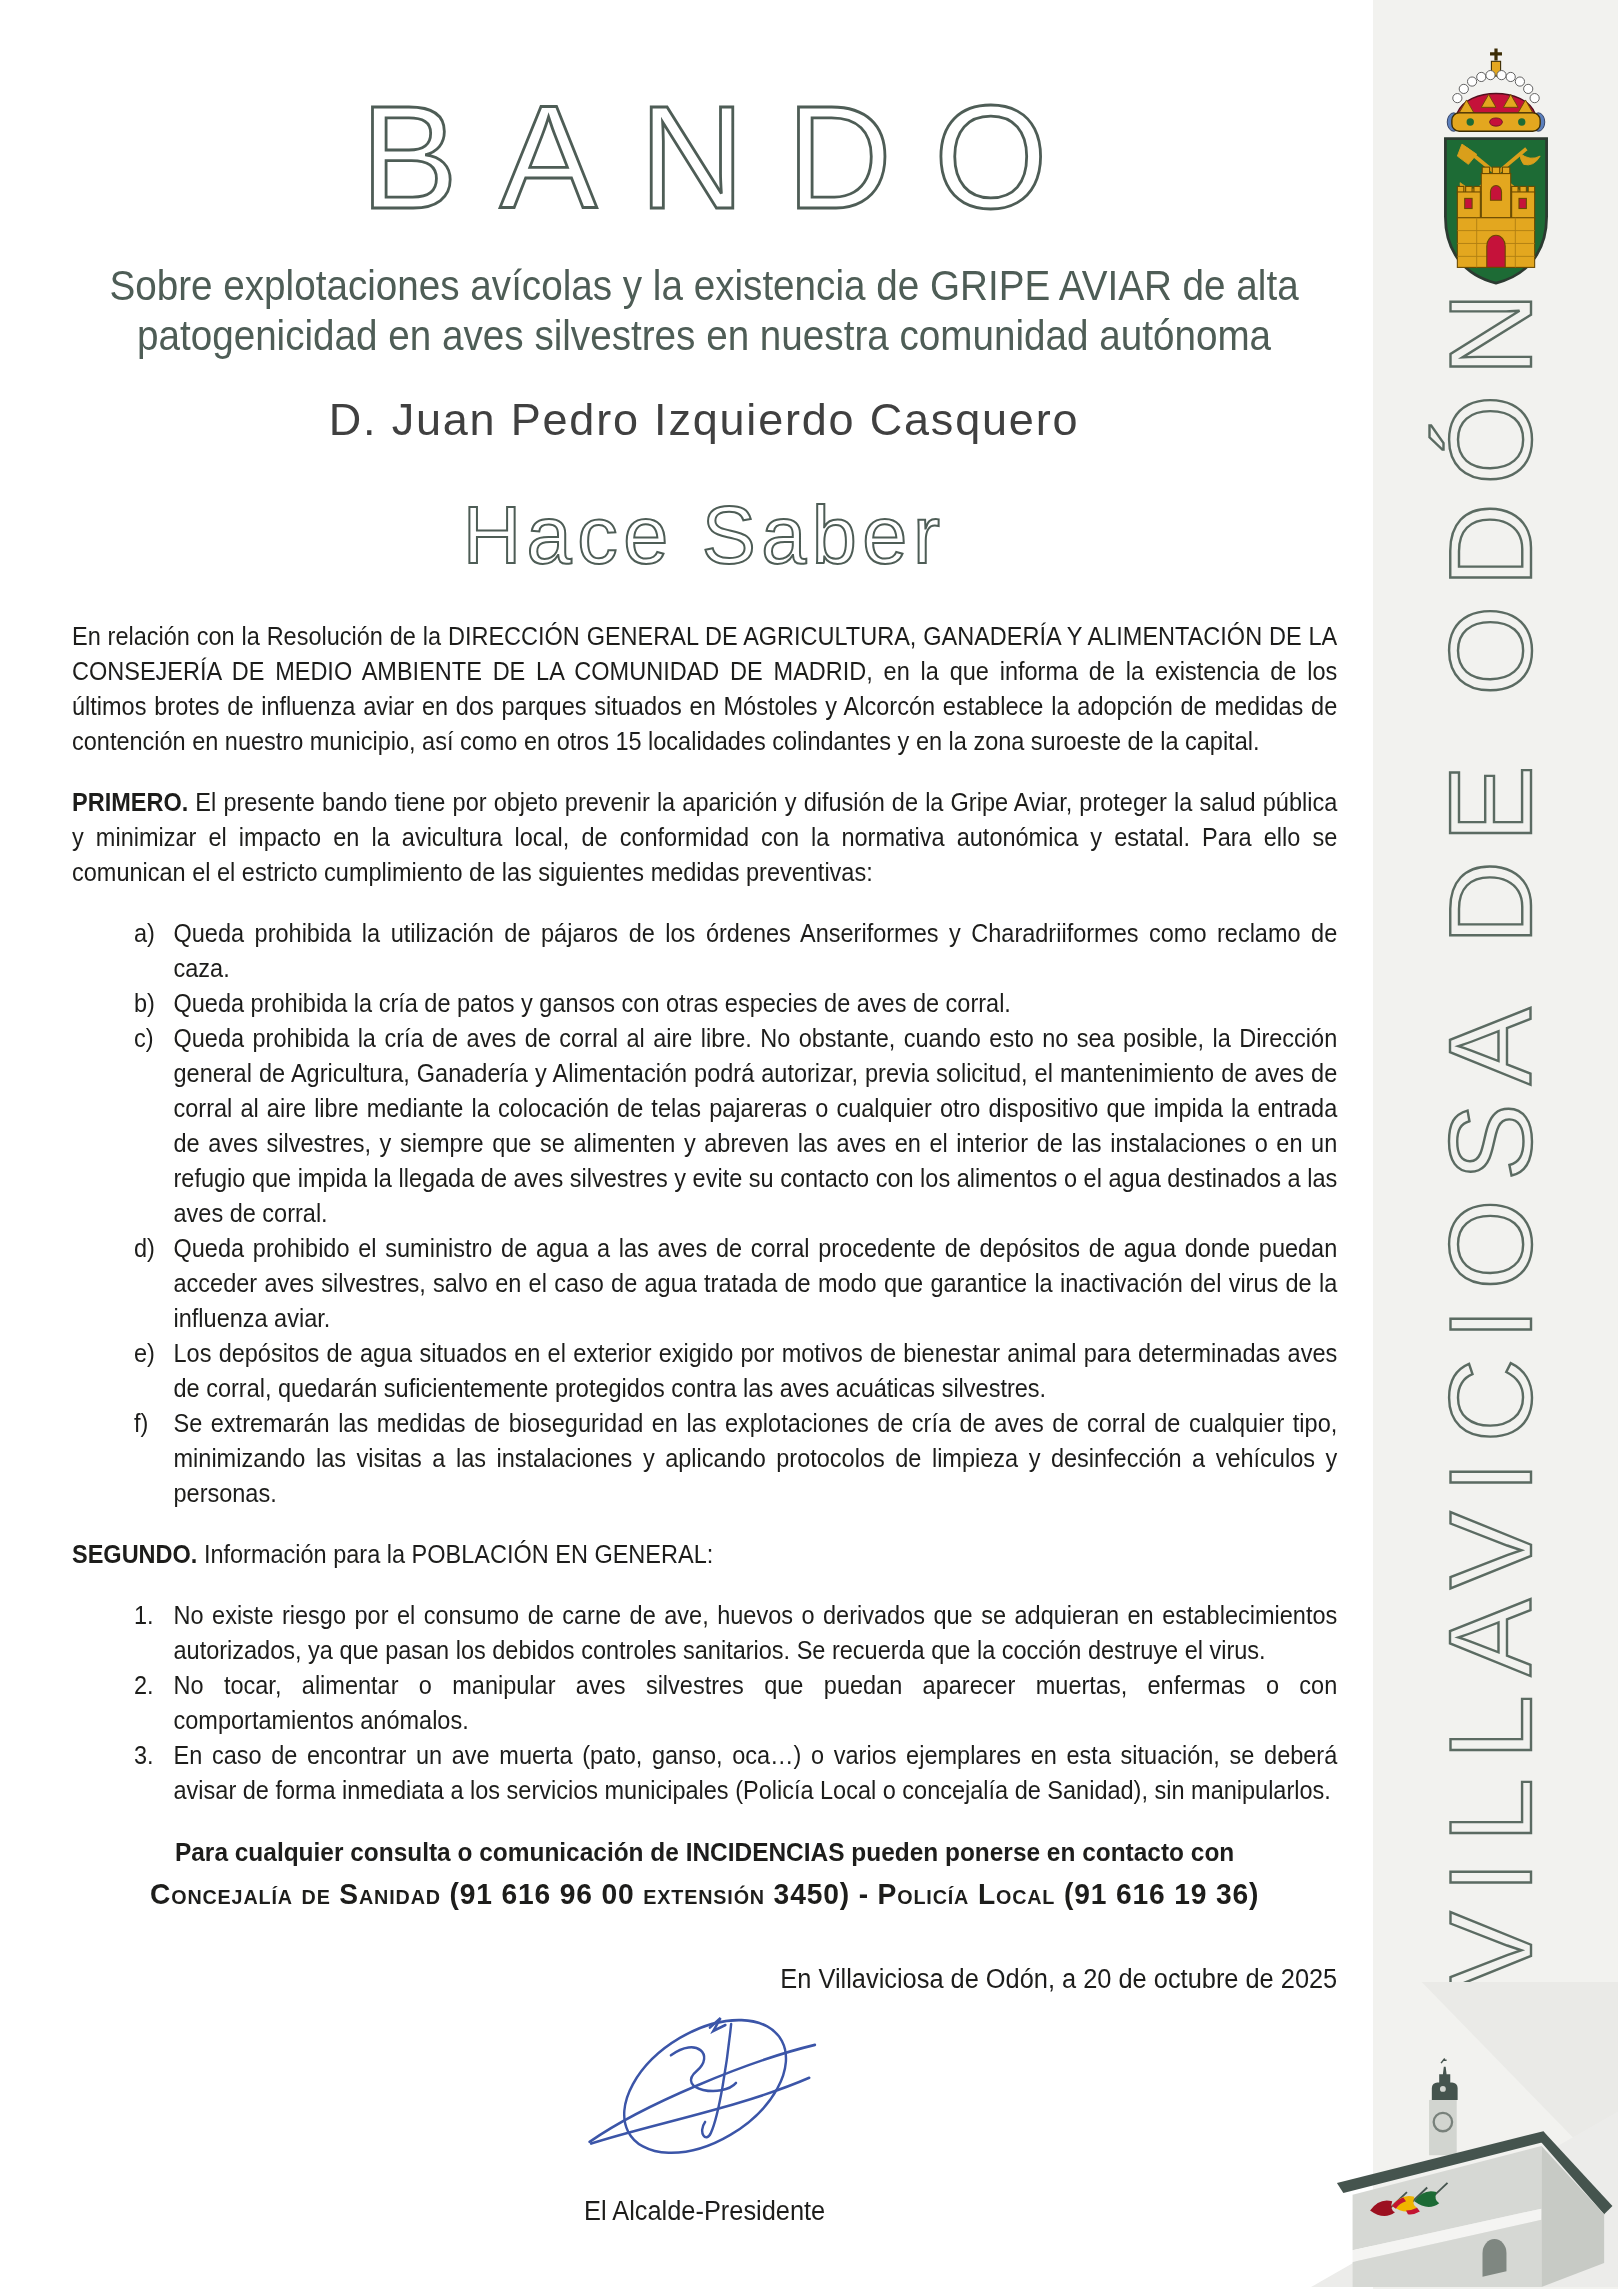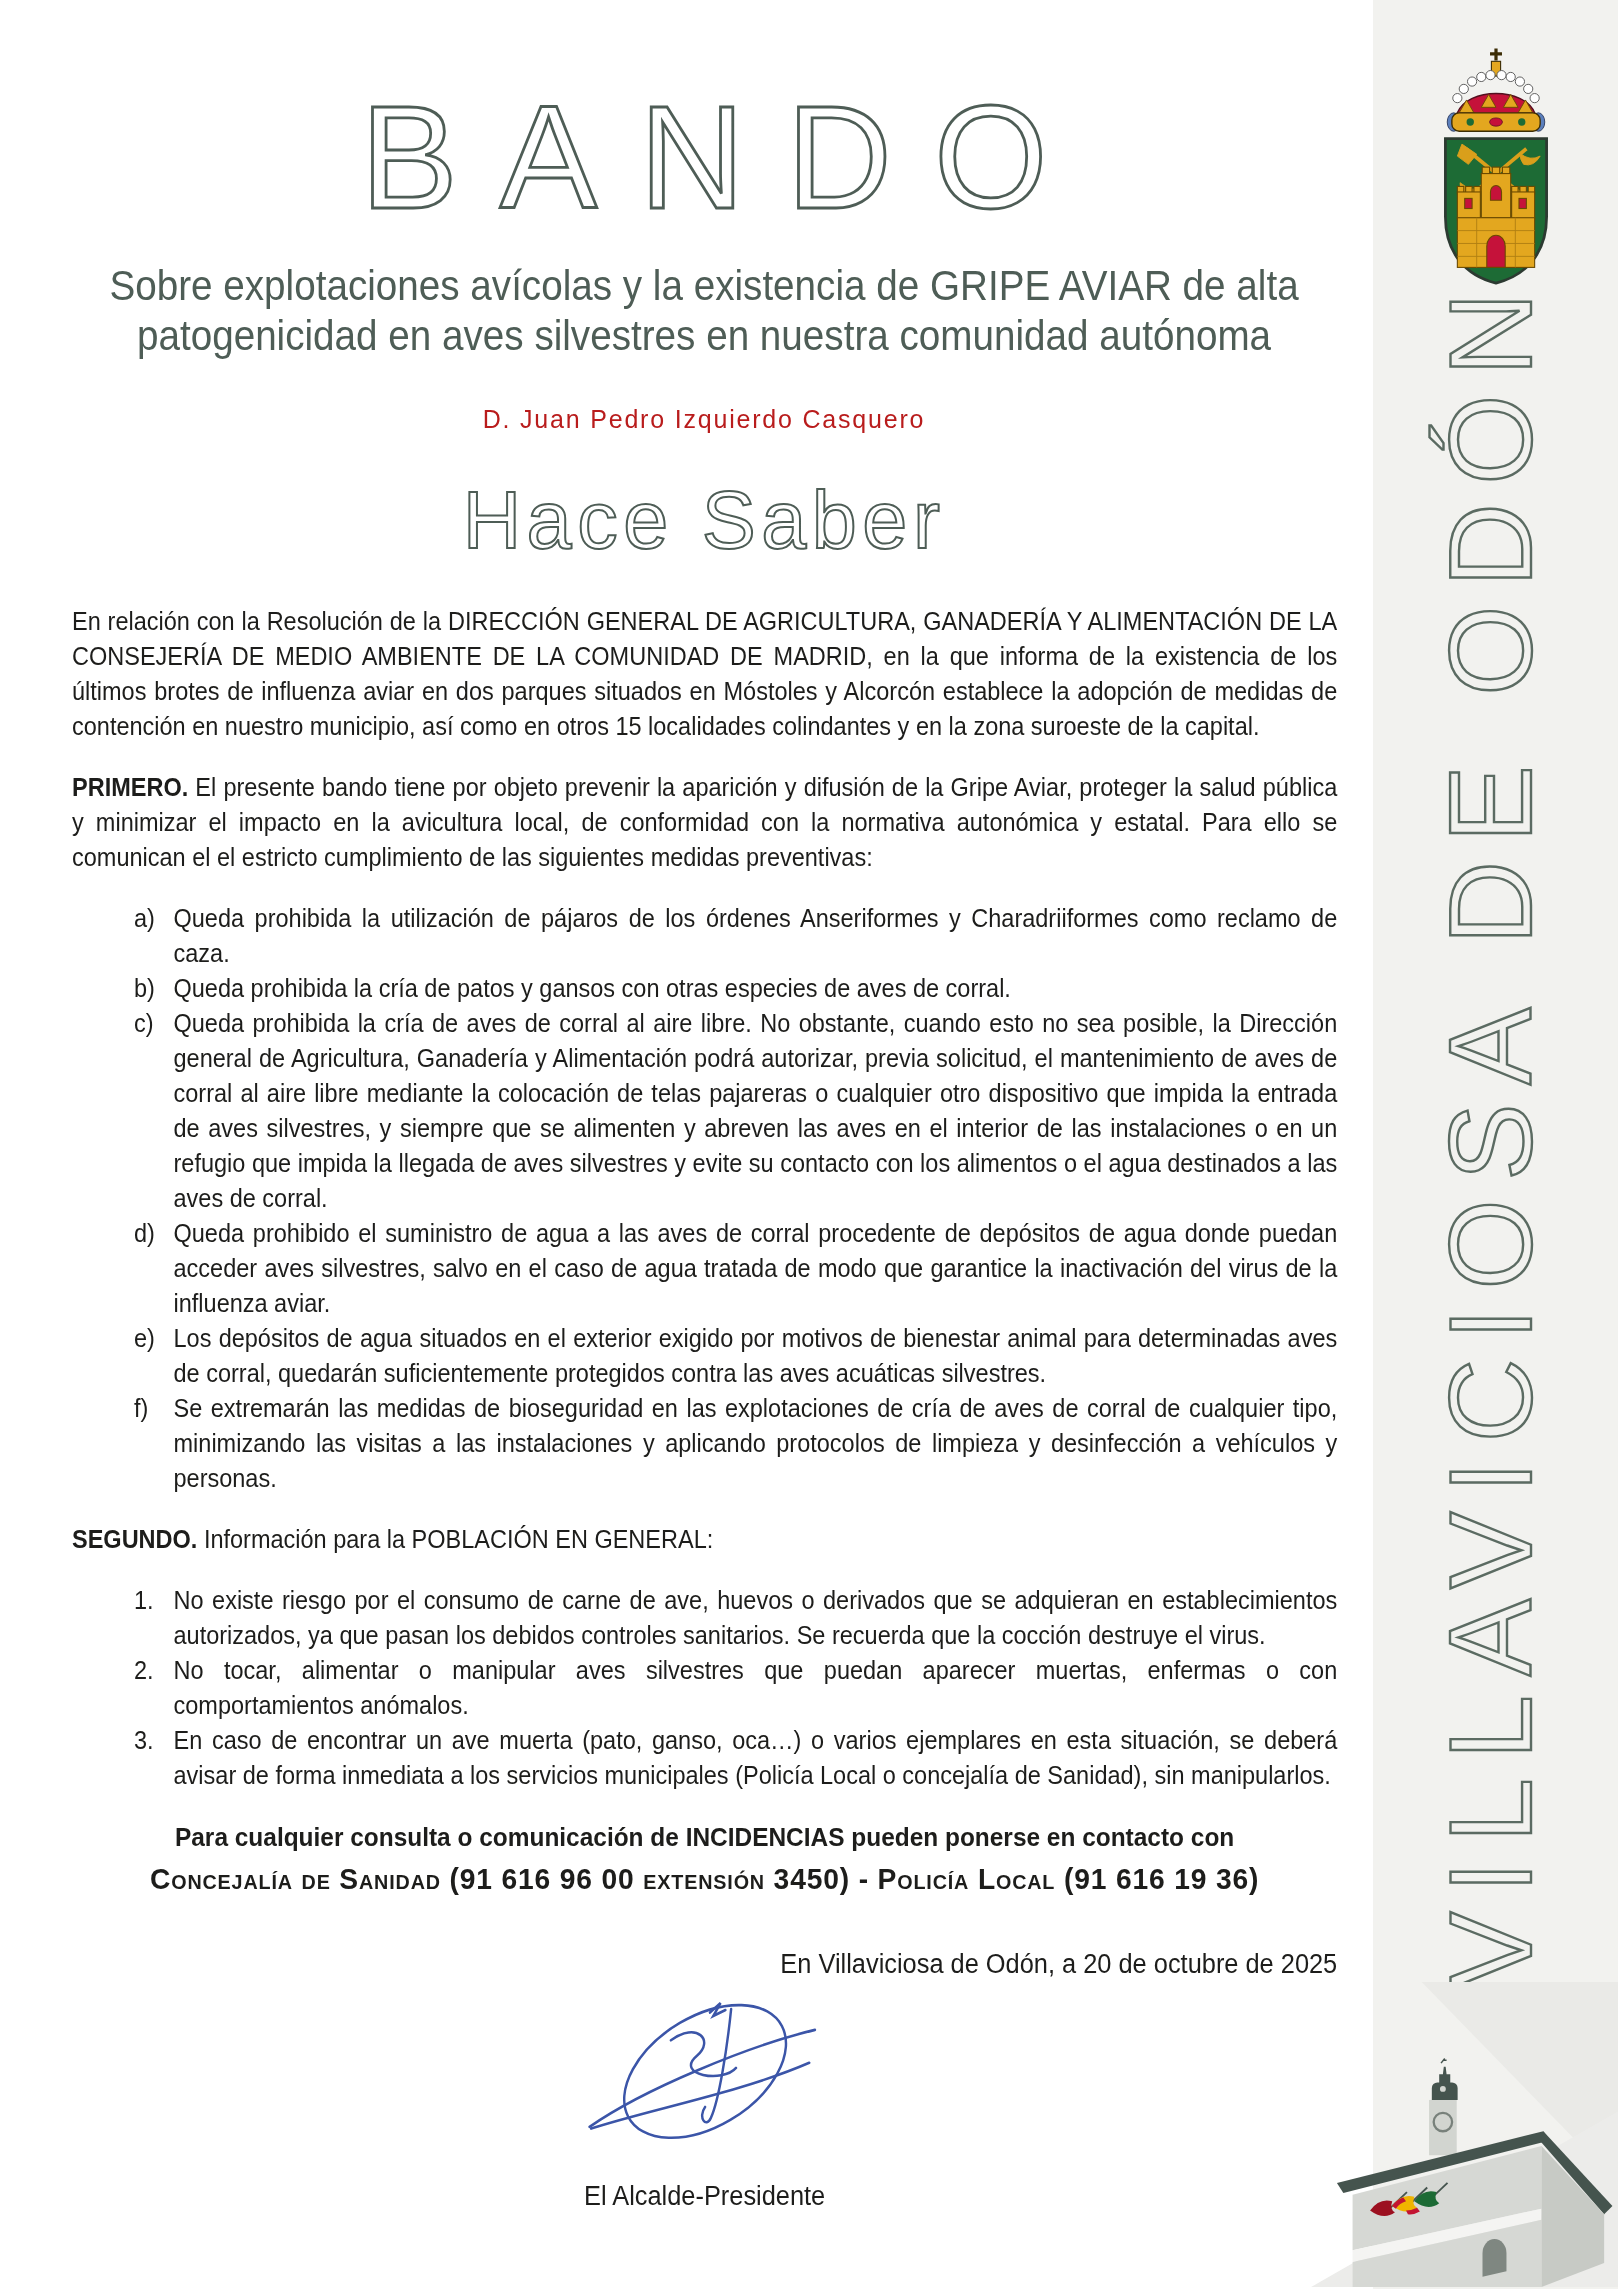--- a/index.html
+++ b/index.html
@@ -21,35 +21,35 @@
     .side-title{color:transparent;-webkit-text-stroke:2.4px #5b6b62;}
   }
   .town-hall{position:absolute;right:0;bottom:0;}
   
   .content{position:absolute;left:72px;top:0;width:1264px;}
   .doc-title{
     margin-top:80px;text-align:center;font-size:146px;line-height:155px;
     letter-spacing:42px;text-indent:42px;font-weight:400;color:#4e5d56;
   }
   .proclaim{
-    margin-top:35px;text-align:center;font-size:81px;line-height:89px;
+    margin-top:50px;text-align:center;font-size:81px;line-height:89px;
     letter-spacing:5.5px;color:#4e5d56;font-weight:400;
   }
   @supports (-webkit-text-stroke: 1px #000){
     .doc-title{color:transparent;-webkit-text-stroke:2.8px #4e5d56;}
     .proclaim{color:transparent;-webkit-text-stroke:2px #4e5d56;}
   }
   .subtitle{
     width:1374px;transform:scaleX(0.92);transform-origin:0 0;
     margin-top:26px;text-align:center;font-size:42px;line-height:50px;
     color:#4e5d56;font-weight:400;
   }
   .officer{
-    margin-top:37px;text-align:center;font-size:25px;line-height:43px;
-    color:#b91c1c;letter-spacing:1.8px;
+    margin-top:37px;text-align:center;font-size:45px;line-height:43px;
+    color:#404040;letter-spacing:1.8px;
   }
   .officer .role{letter-spacing:6.5px;}
   
   .body-copy{
     width:1346px;transform:scaleX(0.94);transform-origin:0 0;
     margin-top:39px;font-size:25px;line-height:35px;text-align:justify;
   }
   .para{margin:0 0 26px 0;}
   .b{font-weight:bold;}
   .mlist{margin:0 0 26px 0;}

